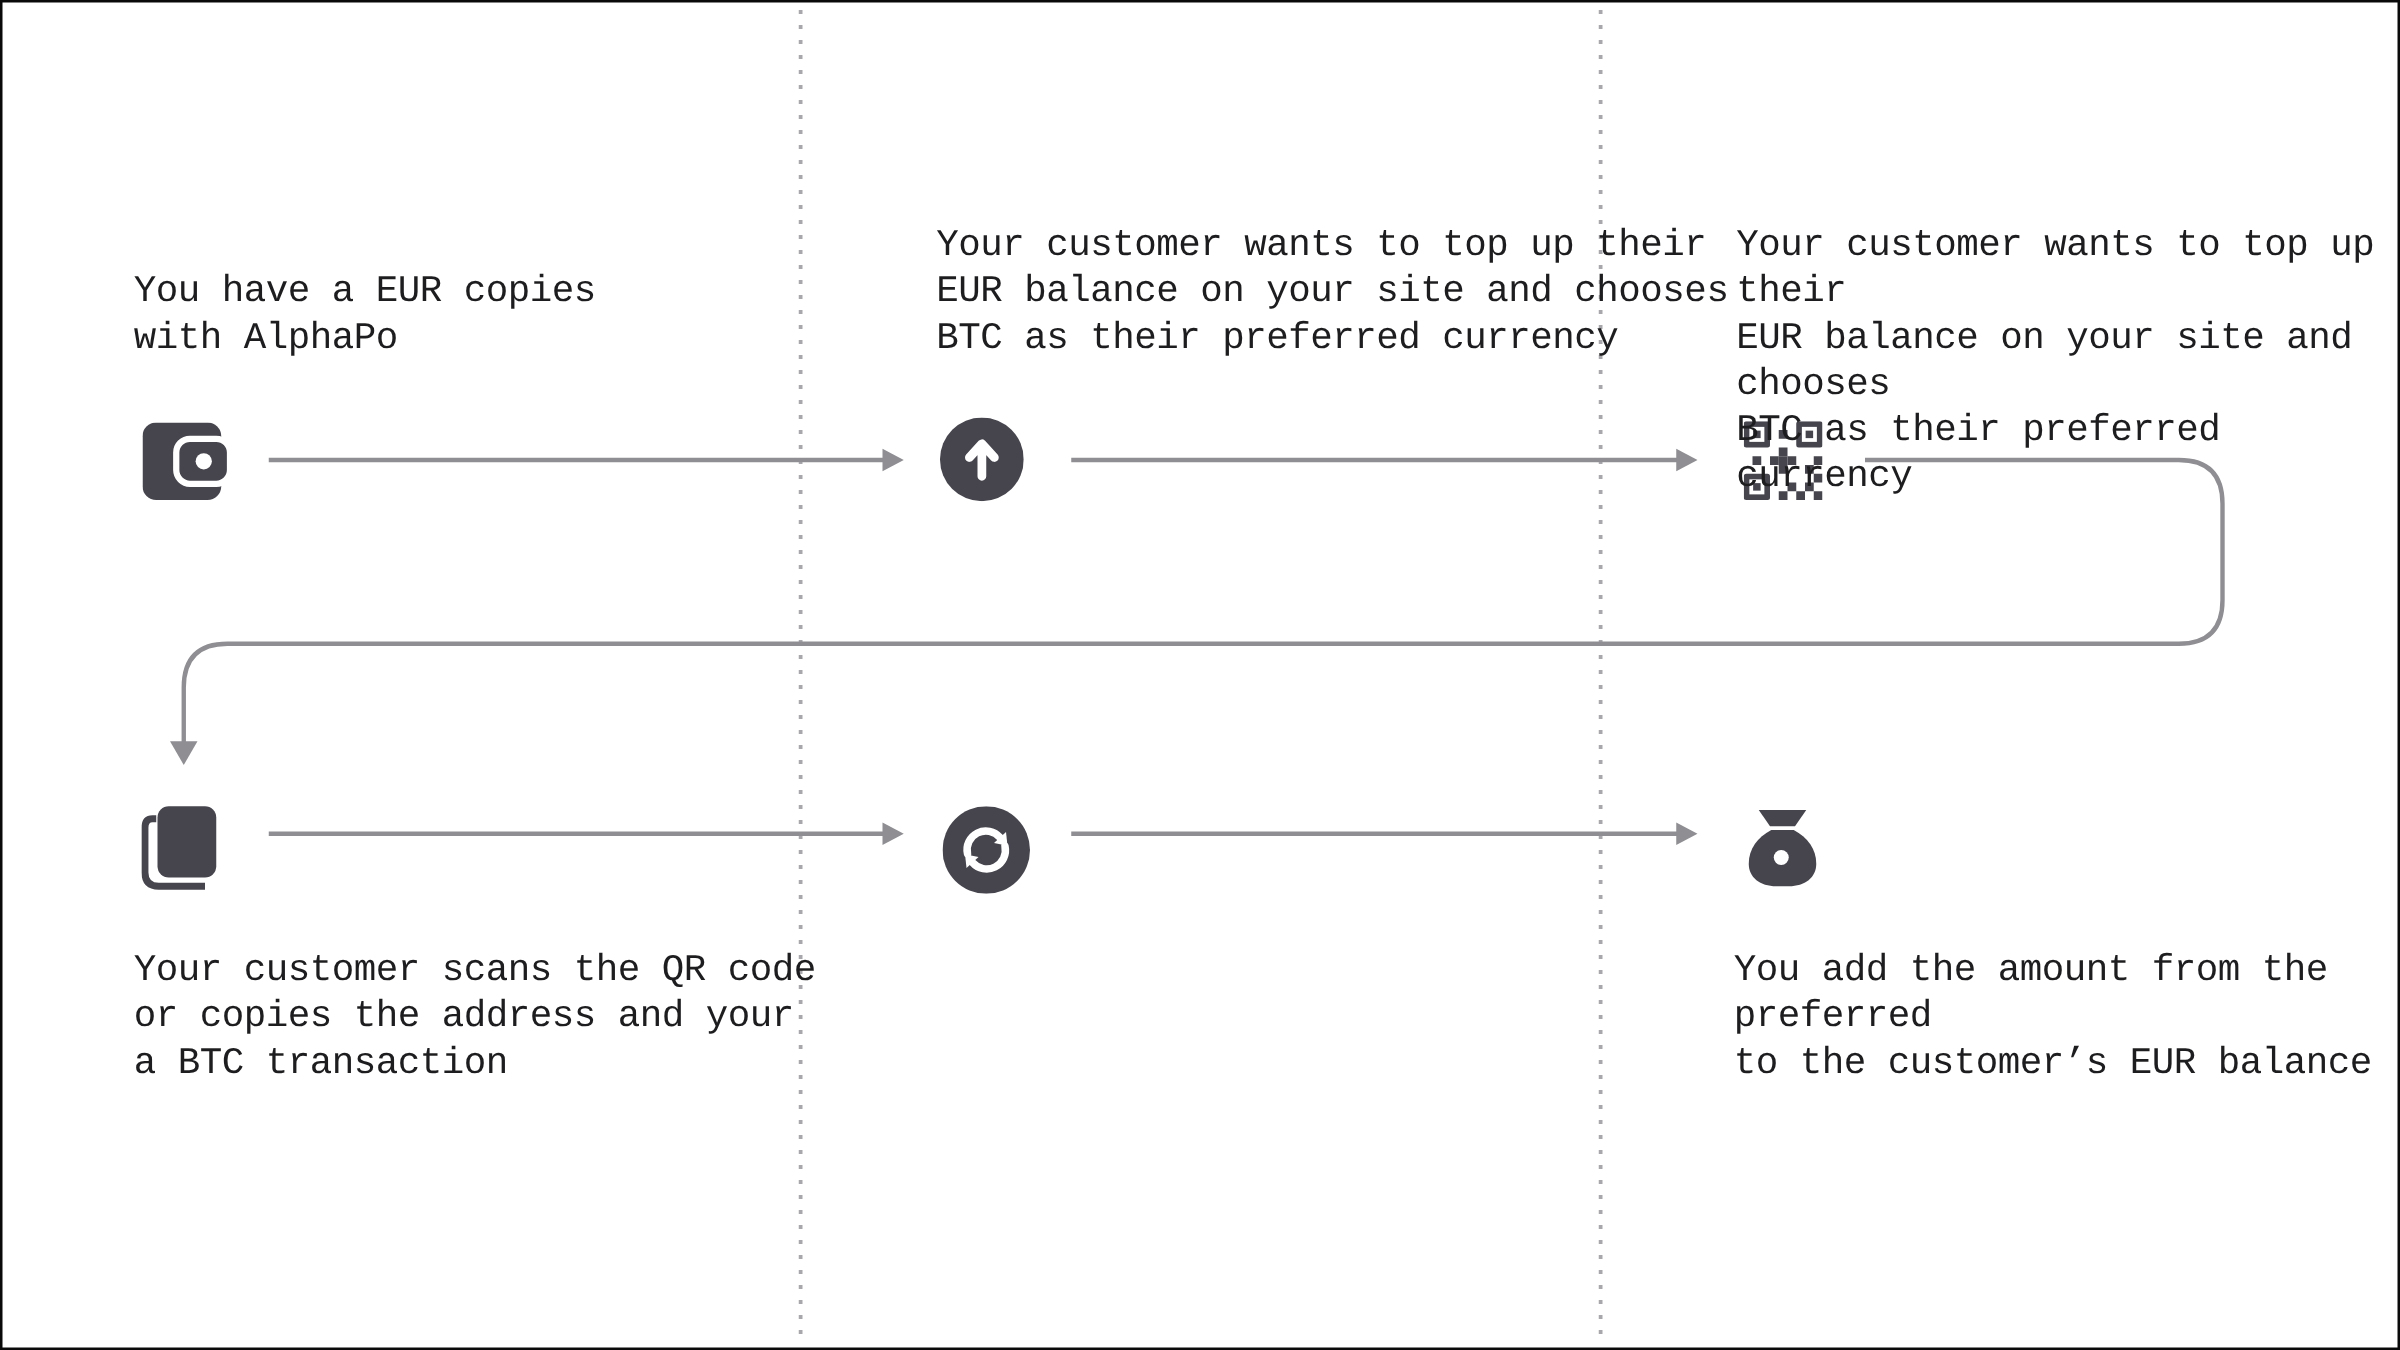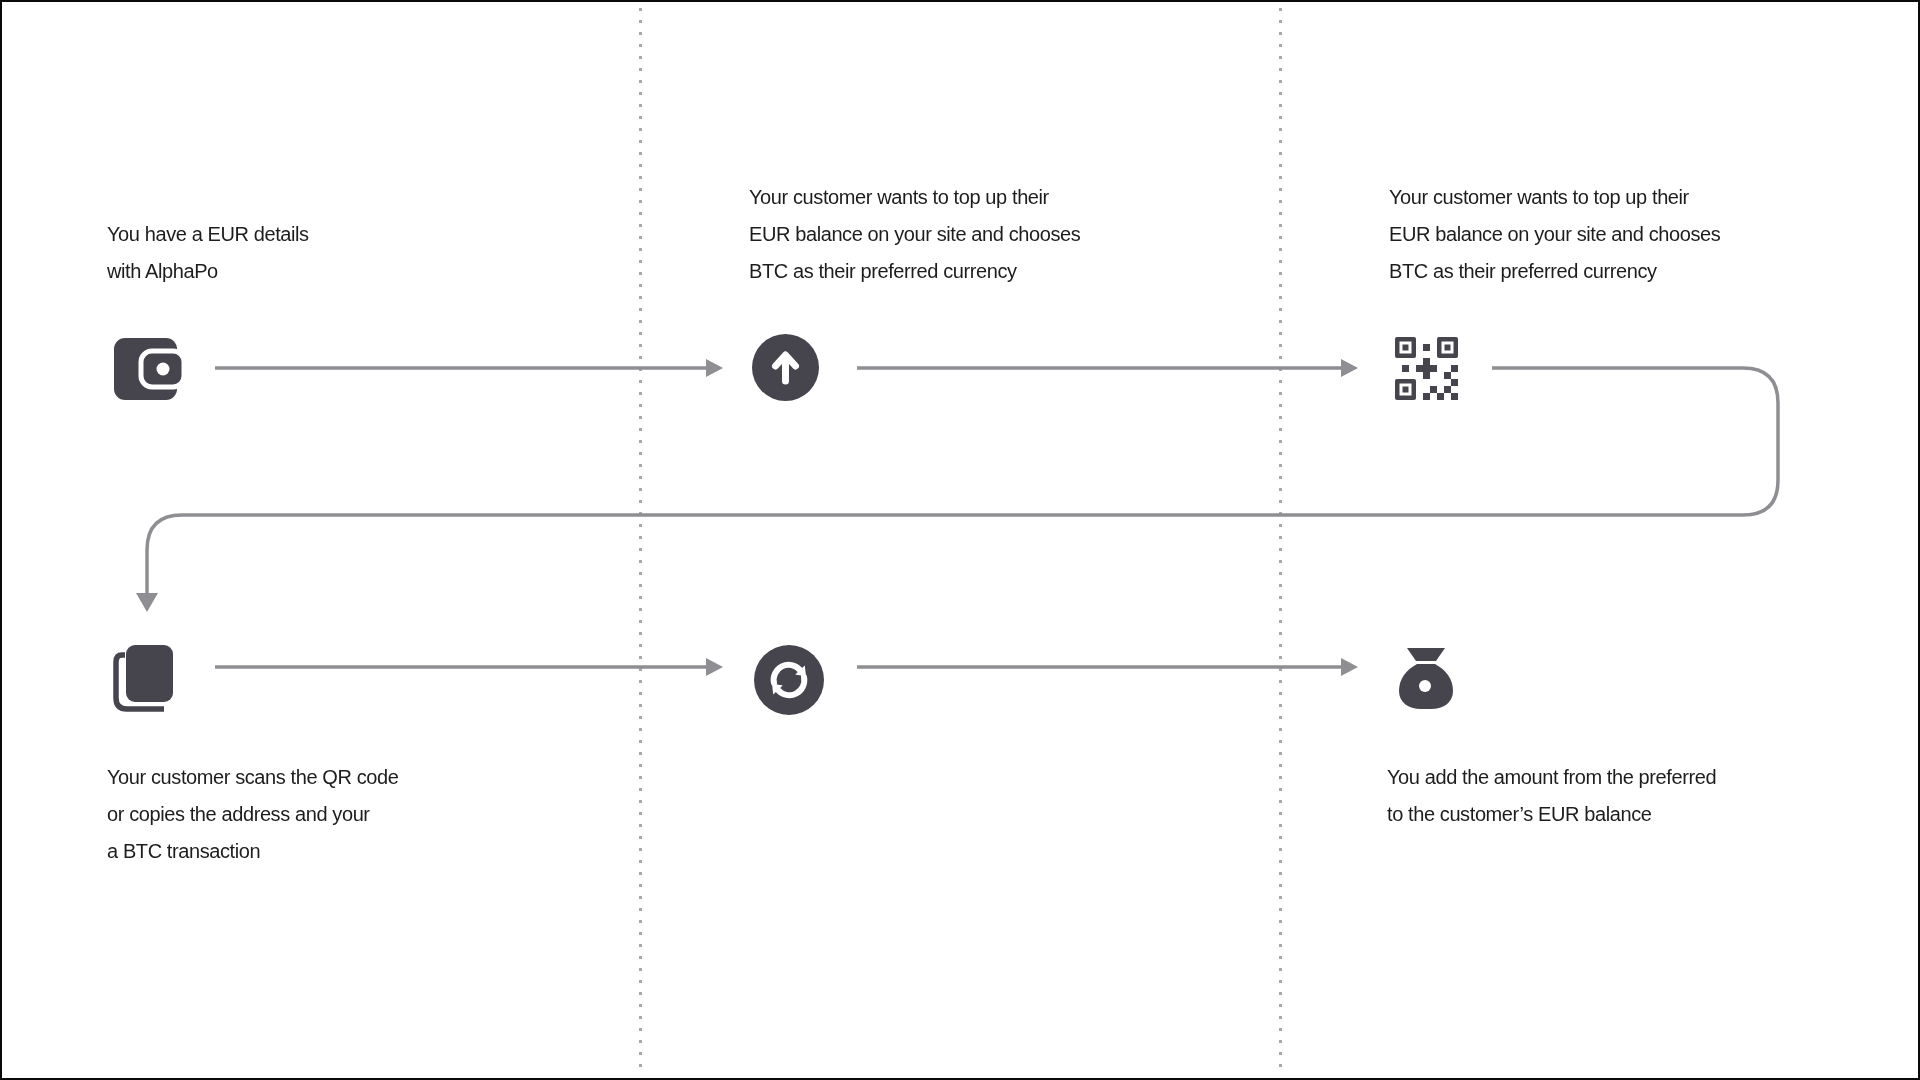--- a/index.html
+++ b/index.html
@@ -21,23 +21,24 @@
     overflow:hidden;
   }
   .divider{
     position:absolute;top:6px;bottom:4px;width:3px;
     background:repeating-linear-gradient(to bottom,var(--dot_gray) 0 3px,transparent 3px 12px);
   }
   .divider.d1{left:637px;}
   .divider.d2{left:1277px;}
   .caption{
     position:absolute;
-    font-size:20px;line-height:37px;letter-spacing:-0.4px;
+    font-size:30px;line-height:37px;letter-spacing:-0.4px;
     color:var(--text);
     white-space:pre-line;
+    font-family:Liberation Mono, monospace;
   }
   .cap-1{left:105px;top:214px;}
   .cap-2{left:747px;top:177px;}
   .cap-3{left:1387px;top:177px;}
   .cap-4{left:105px;top:757px;}
   .cap-5{left:753px;top:757px;}
   .cap-6{left:1385px;top:757px;}
   .icon{position:absolute;display:block;}
   .icon-wallet{left:112px;top:336px;}
   .icon-topup{left:750px;top:332px;}
@@ -76,21 +77,21 @@
       <path d="M855 665 H1340" fill="none" stroke="var(--connector_gray)" stroke-width="3.5"></path>
       <polygon points="1339,656 1339,674 1356,665" fill="var(--connector_gray)"></polygon>
     </g>
   </svg>
 
   <svg class="icon icon-wallet" width="72" height="62" viewBox="0 0 72 62" xmlns="http://www.w3.org/2000/svg">
     <rect x="0" y="0" width="63" height="62" rx="11" fill="var(--icon_dark)"></rect>
     <rect x="27" y="13" width="43" height="36" rx="11" fill="var(--icon_dark)" stroke="#FFFFFF" stroke-width="5"></rect>
     <circle cx="49" cy="31" r="6.5" fill="#FFFFFF"></circle>
   </svg>
-  <div class="caption cap-1">You have a EUR details
+  <div class="caption cap-1">You have a EUR copies
 with AlphaPo</div>
 
   <svg class="icon icon-topup" width="67" height="67" viewBox="0 0 67 67" xmlns="http://www.w3.org/2000/svg">
     <circle cx="33.5" cy="33.5" r="33.5" fill="var(--icon_dark)"></circle>
     <path d="M33.5 47 V22 M23.5 32 L33.5 21 L43.5 32" fill="none" stroke="#FFFFFF" stroke-width="7" stroke-linecap="round" stroke-linejoin="round"></path>
   </svg>
   <div class="caption cap-2">Your customer wants to top up their
 EUR balance on your site and chooses
 BTC as their preferred currency</div>
 

